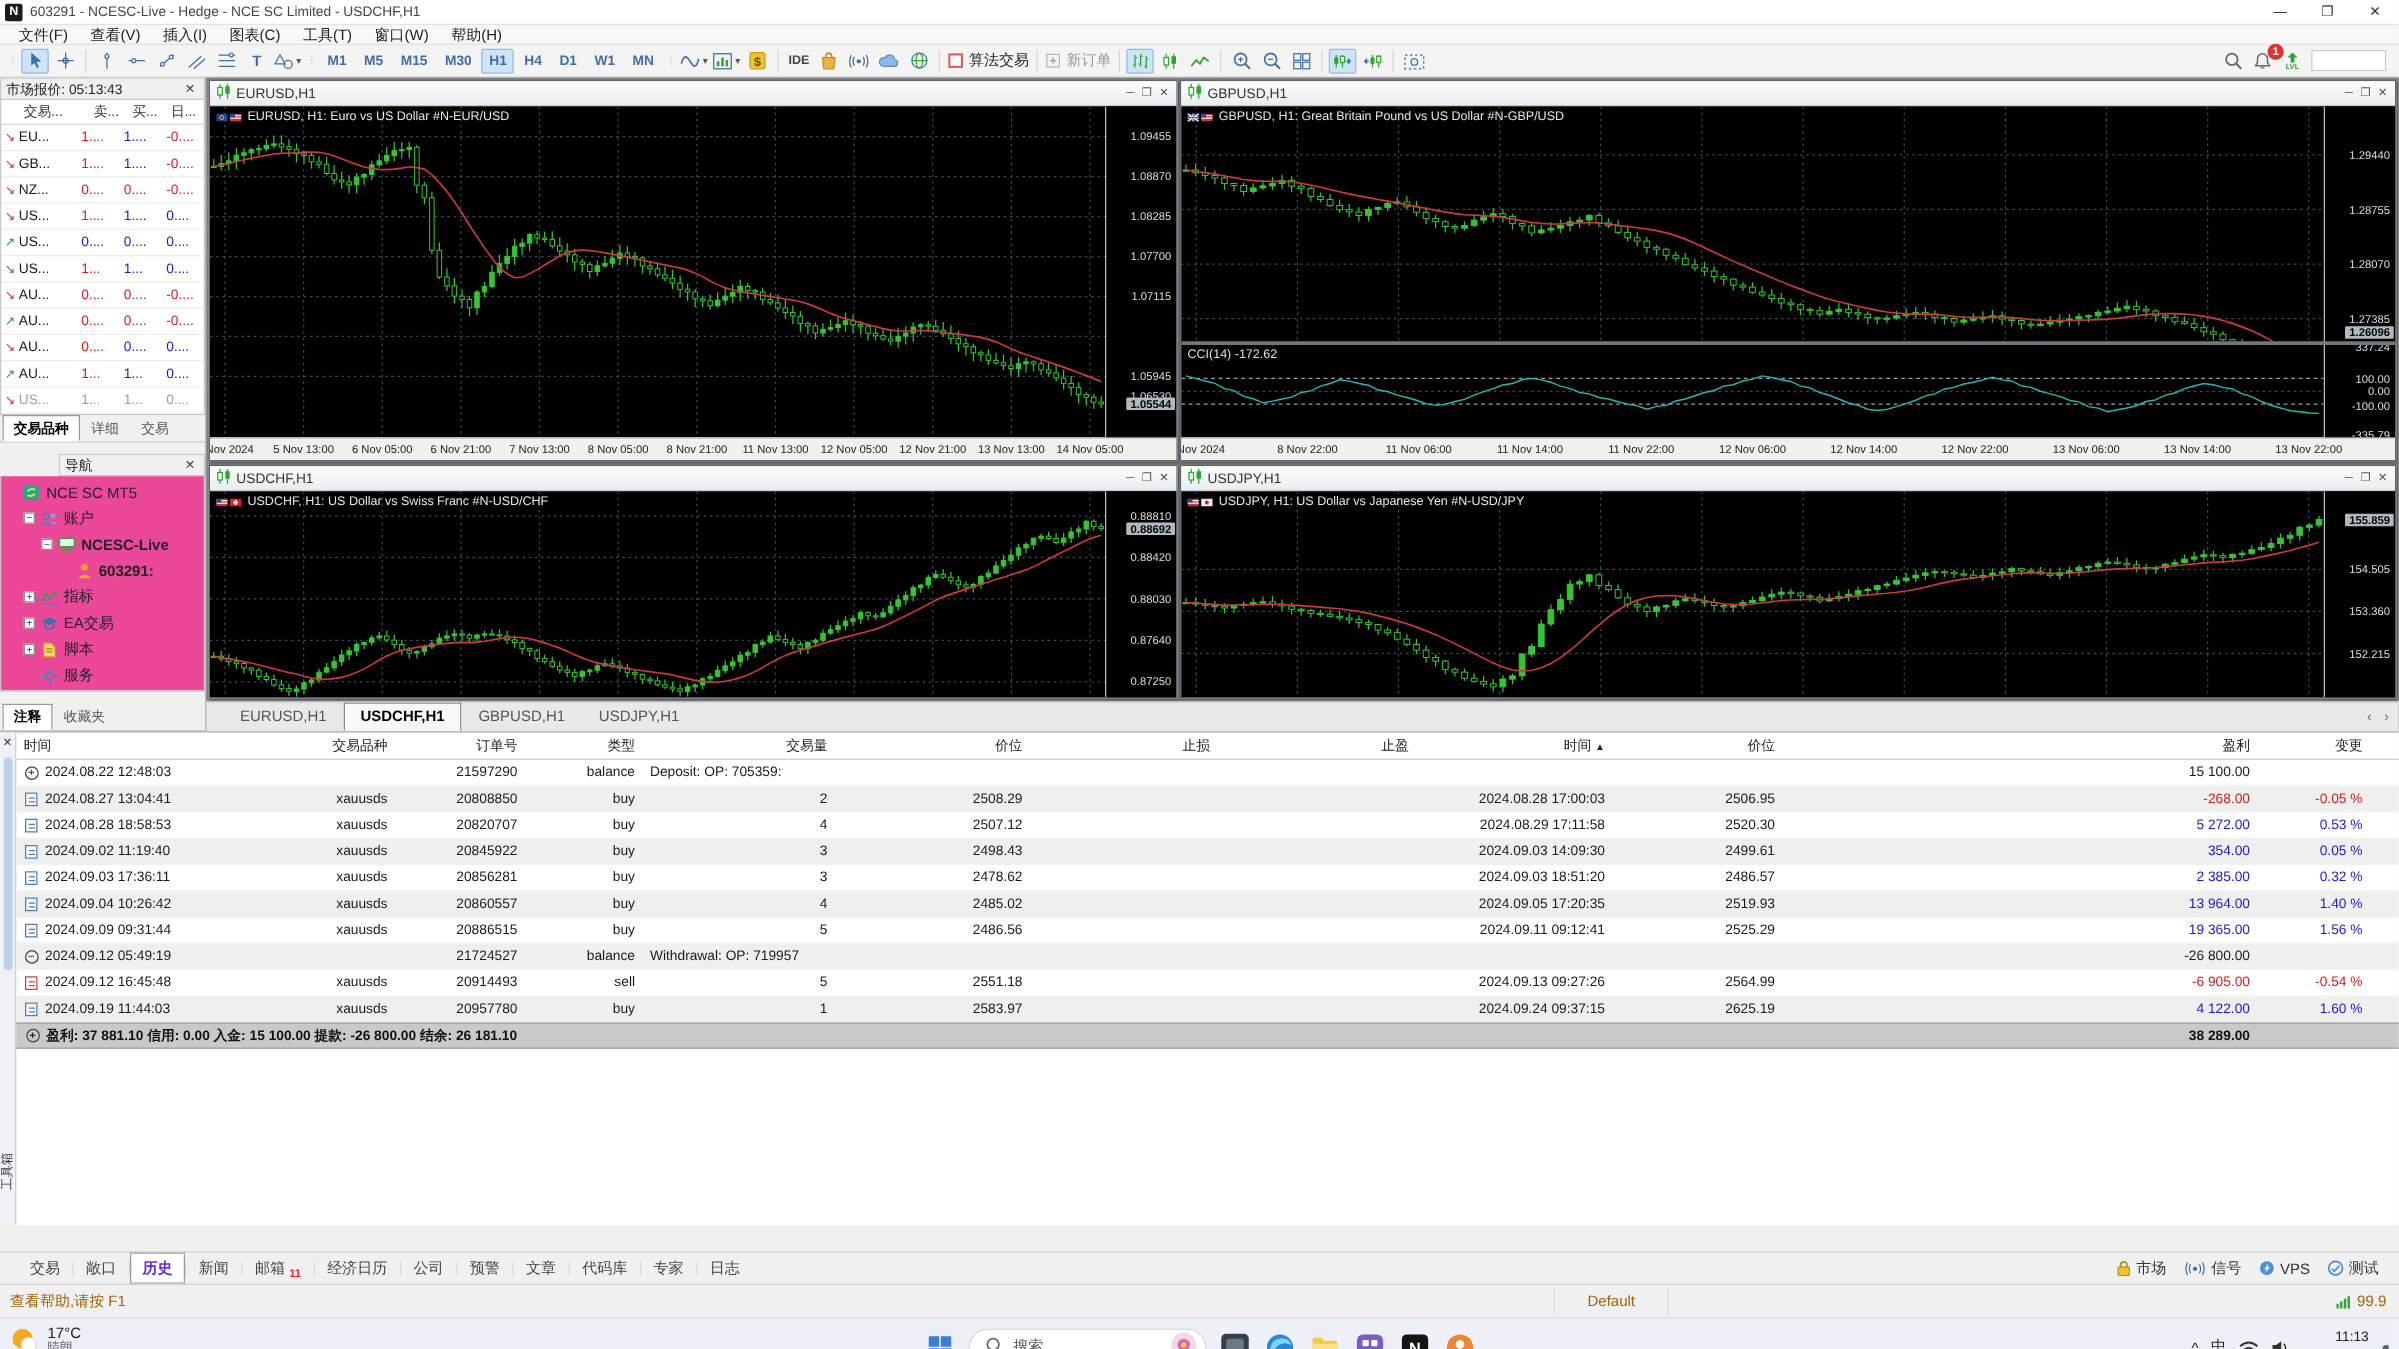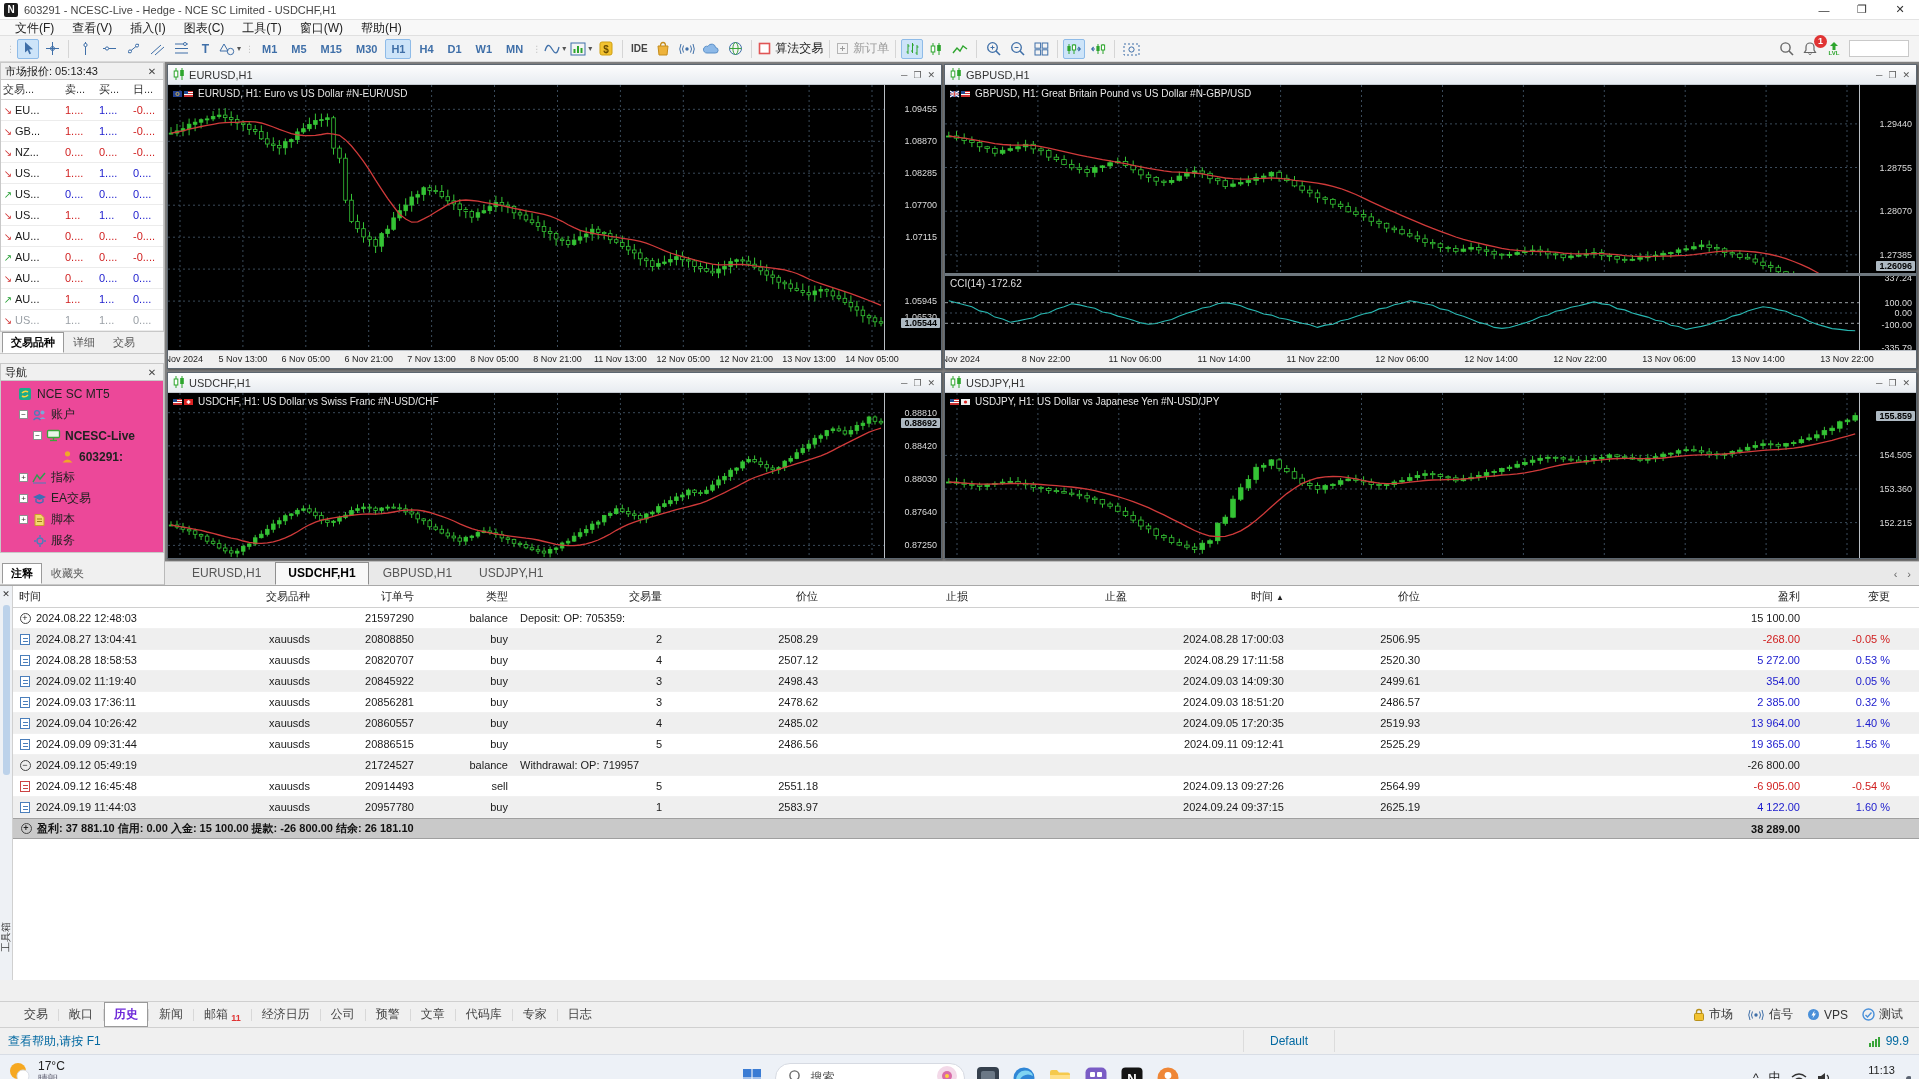--- a/index.html
+++ b/index.html
@@ -31,21 +31,21 @@
   .badge { position:absolute; top:-5px; right:-7px; background:#e03434; color:#fff; border-radius:8px; font-size:9px; min-width:13px; height:13px; line-height:13px; text-align:center; padding:0 2px; font-weight:bold;}
   .tbsearchbox { width:60px; height:17px; background:#fff; border:1px solid #c9c9c9; margin:0 6px 0 3px; }
   .algolabel { color:#222; font-size:12px; margin-left:4px; }
 
   
   .leftpanel { position:absolute; left:0; top:62px; width:165px; height:523px; background:#f0f0f0; border-right:1px solid #b9b9b9; }
   .pheader { height:18px; background:#f0f0f0; border:1px solid #c8c8c8; display:flex; align-items:center; padding:0 4px; font-size:11px; color:#222; }
   .pclose { margin-left:auto; font-size:10px; color:#444; width:14px; text-align:center;}
   .mwgrid { background:#fff; border:1px solid #c8c8c8; border-top:none; }
   .mwrow { display:flex; height:21px; align-items:center; border-bottom:1px solid #ececec; font-size:11px;}
-  .mwhead { font-size:11px; color:#333; border-bottom:1px solid #d5d5d5; height:20px;}
+  .mwhead { font-size:11px; color:#333; border-bottom:1px solid #d5d5d5; height:20px;padding-left:16px;}
   .mwc { padding:0 2px; overflow:hidden; white-space:nowrap; }
   .c-sym { width:62px; display:flex; align-items:center; gap:2px;}
   .c-bid,.c-ask { width:34px; }
   .c-chg { width:31px; }
   .arrow { font-size:10px; width:10px; display:inline-block; text-align:center;}
   .a-down { color:#d03030; } .a-up { color:#1f9c2e; }
   .v-r { color:#d02020; } .v-b { color:#1a1acd; }
   .muted { color:#9aa0a6 !important; }
   .ptabs { display:flex; height:22px; align-items:flex-end; background:#f0f0f0; padding-left:2px; border-bottom:1px solid #c8c8c8;}
   .ptab { padding:2px 8px; font-size:11px; color:#555; border:1px solid transparent; }
@@ -111,21 +111,21 @@
   .tsummary .right { margin-left:auto; width:470px; text-align:right; padding-right:119px;}
   .tbxtabs { position:absolute; left:0; top:1001px; width:100%; height:26px; background:#f0f0f0; border-top:1px solid #cfcfcf; display:flex; align-items:center; padding-left:14px;}
   .btab { padding:3px 9px; font-size:12px; color:#444; border:1px solid transparent; position:relative;}
   .btab.on { background:#fff; border:1px solid #9a9a9a; color:#6d28d9; font-weight:bold;}
   .btabsep { width:1px; height:12px; background:#d8d8d8; }
   .mailbadge { color:#e03434; font-size:9px; font-weight:bold; vertical-align:sub;}
   .tbxright { margin-left:auto; display:flex; align-items:center; gap:14px; padding-right:16px; font-size:12px; color:#333;}
   .tbxritem { display:flex; align-items:center; gap:4px; }
 
   
-  .statusbar { position:absolute; left:0; top:1027px; width:100%; height:27px; background:#f0f0f0; border-top:1px solid #d0d0d0; display:flex; align-items:center; font-size:12px; color:#0369a1;}
+  .statusbar { position:absolute; left:0; top:1027px; width:100%; height:27px; background:#f0f0f0; border-top:1px solid #d0d0d0; display:flex; align-items:center; font-size:12px; color:#a16207;}
   .sbhelp { padding-left:8px; }
   .sbprofile { position:absolute; left:1243px; border-left:1px solid #dcdcdc; border-right:1px solid #dcdcdc; padding:4px 26px; }
   .sbconn { position:absolute; right:10px; display:flex; align-items:center; gap:4px; }
 
   
   .taskbar { position:absolute; left:0; top:1054px; width:100%; height:45px; background:#edf1f7; border-top:1px solid #d8dde5; }
   .tkweather { position:absolute; left:6px; top:4px; display:flex; gap:6px; align-items:center; }
   .tkwtxt { line-height:1.1; }
   .tkwtemp { font-size:12px; color:#222;}
   .tkwdesc { font-size:10px; color:#667;}
@@ -513,21 +513,21 @@
           <span class="mwc c-ask v-b muted">1...</span>
           <span class="mwc c-chg v-b muted">0....</span>
         </div>
       </div>
     <div class="ptabs" id="mwtabs">
         <div class="ptab on">交易品种</div>
         <div class="ptab">详细</div>
         <div class="ptab">交易</div>
       </div>
 
-    <div class="pheader" style="margin-top:9px;">
+    <div class="pheader" style="margin-top:9px;margin-left:47px;">
       <span>导航</span>
       <span class="pclose">✕</span>
     </div>
     <div class="navtree" id="navtree">
         <div class="navrow" style="padding-left: 4px;">
           <span><span style="display:inline-block;width:13px;"></span></span>
           <span class="navicon">
             <svg width="15" height="14">
               <rect x="1" y="1" width="12" height="12" rx="2" fill="#1aab8a"></rect>
               <path d="M4 9 Q7 11 10 8 M10 5 Q7 3 4 6" stroke="#ffd23c" stroke-width="1.6" fill="none"></path>

